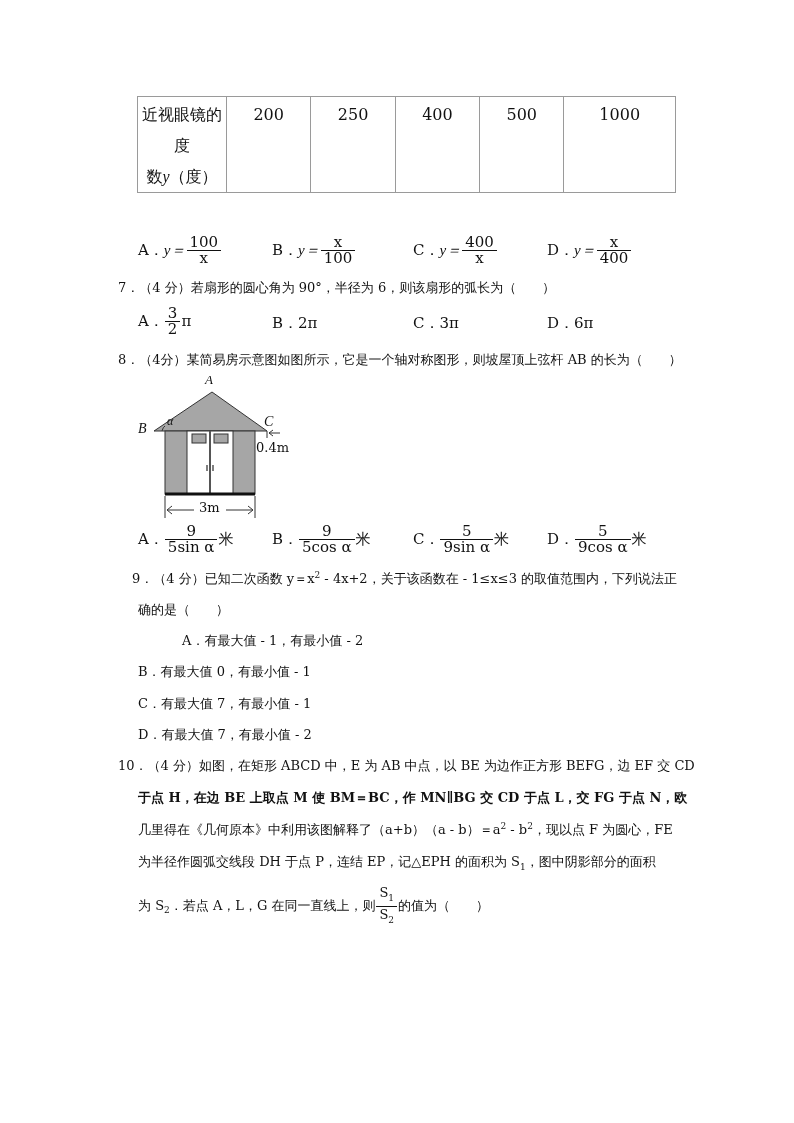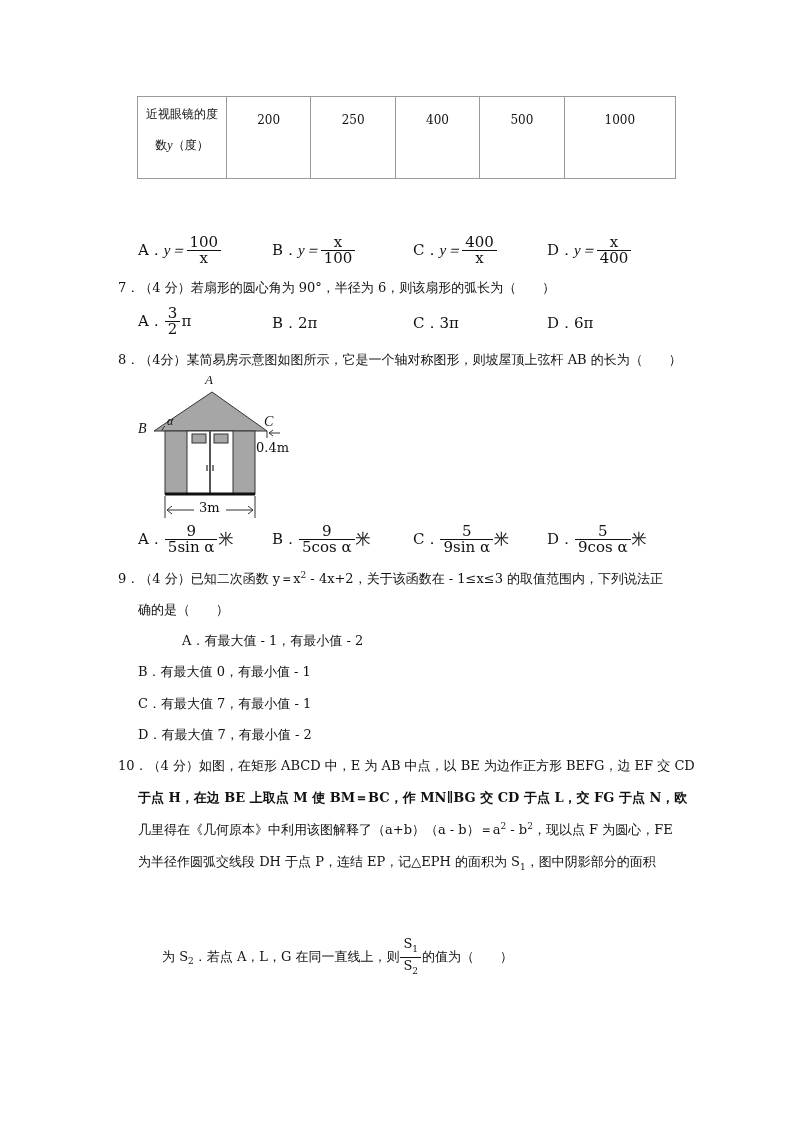--- a/index.html
+++ b/index.html
@@ -5,28 +5,28 @@
   html, body { margin: 0; padding: 0; background: #ffffff; }
   body {
     width: 794px; height: 1123px; position: relative; overflow: hidden;
     font-family: "DejaVu Serif", "Liberation Serif", serif;
     color: #111; font-size: 13px;
   }
   .abs { position: absolute; }
   .it { font-style: italic; font-family: "Liberation Serif", serif; }
   table.data {
     position: absolute; left: 137px; top: 96px; width: 539px;
-    border-collapse: collapse; font-size: 12px;
+    border-collapse: collapse; font-size: 16px;
   }
   table.data td {
     border: 1px solid #9a9a9a; text-align: center; vertical-align: top;
     padding: 0; height: 65px;
   }
   table.data td.hdr { width: 88px; line-height: 31px; padding-top: 2px; }
-  table.data td.val { padding-top: 16px; }
+  table.data td.val { padding-top: 8px; }
   .line { position: absolute; left: 118px; white-space: nowrap; font-size: 13px; }
   .opt { position: absolute; white-space: nowrap; font-size: 15px; }
   .frac { display: inline-block; vertical-align: middle; text-align: center; margin: 0 1px; }
   .frac .num { display: block; padding: 0 3px; border-bottom: 1px solid #111; line-height: 15px; }
   .frac .den { display: block; padding: 0 3px; line-height: 15px; }
   .ind { left: 138px; }
   sup { font-size: 9px; }
   sub { font-size: 9px; }
 </style>
 </head>
@@ -118,32 +118,32 @@
 <div class="opt" style="left:272px; top:524px;">
   <span>B．</span><span class="frac"><span class="num">9</span><span class="den">5cos α</span></span><span>米</span>
 </div>
 <div class="opt" style="left:413px; top:524px;">
   <span>C．</span><span class="frac"><span class="num">5</span><span class="den">9sin α</span></span><span>米</span>
 </div>
 <div class="opt" style="left:547px; top:524px;">
   <span>D．</span><span class="frac"><span class="num">5</span><span class="den">9cos α</span></span><span>米</span>
 </div>
 
-<div class="line" style="top:570px;">
+<div class="line" style="top:570px;margin-left:14px;">
   <span>9．（4 分）已知二次函数 y＝x</span><sup>2</sup><span> - 4x+2，关于该函数在 - 1≤x≤3 的取值范围内，下列说法正</span>
 </div>
 <div class="line ind" style="top:601px;">确的是（　　）</div>
 <div class="line ind" style="top:632px;margin-left:44px;">A．有最大值 - 1，有最小值 - 2</div>
 <div class="line ind" style="top:663px;">B．有最大值 0，有最小值 - 1</div>
 <div class="line ind" style="top:695px;">C．有最大值 7，有最小值 - 1</div>
 <div class="line ind" style="top:726px;">D．有最大值 7，有最小值 - 2</div>
 
 <div class="line" style="top:757px;">10．（4 分）如图，在矩形 ABCD 中，E 为 AB 中点，以 BE 为边作正方形 BEFG，边 EF 交 CD</div>
 <div class="line ind" style="top:789px;font-weight:bold;">于点 H，在边 BE 上取点 M 使 BM＝BC，作 MN∥BG 交 CD 于点 L，交 FG 于点 N，欧</div>
 <div class="line ind" style="top:821px;">
   <span>几里得在《几何原本》中利用该图解释了（a+b）（a - b）＝a</span><sup>2</sup><span> - b</span><sup>2</sup><span>，现以点 F 为圆心，FE</span>
 </div>
 <div class="line ind" style="top:853px;">
   <span>为半径作圆弧交线段 DH 于点 P，连结 EP，记△EPH 的面积为 S</span><sub>1</sub><span>，图中阴影部分的面积</span>
 </div>
-<div class="line ind" style="top:936px;margin-left:24px;">
+<div class="line ind" style="top:885px;">
   <span>为 S</span><sub>2</sub><span>．若点 A，L，G 在同一直线上，则</span><span class="frac"><span class="num"><span>S</span><sub>1</sub></span><span class="den"><span>S</span><sub>2</sub></span></span><span>的值为（　　）</span>
 </div>
 
 </body></html>

